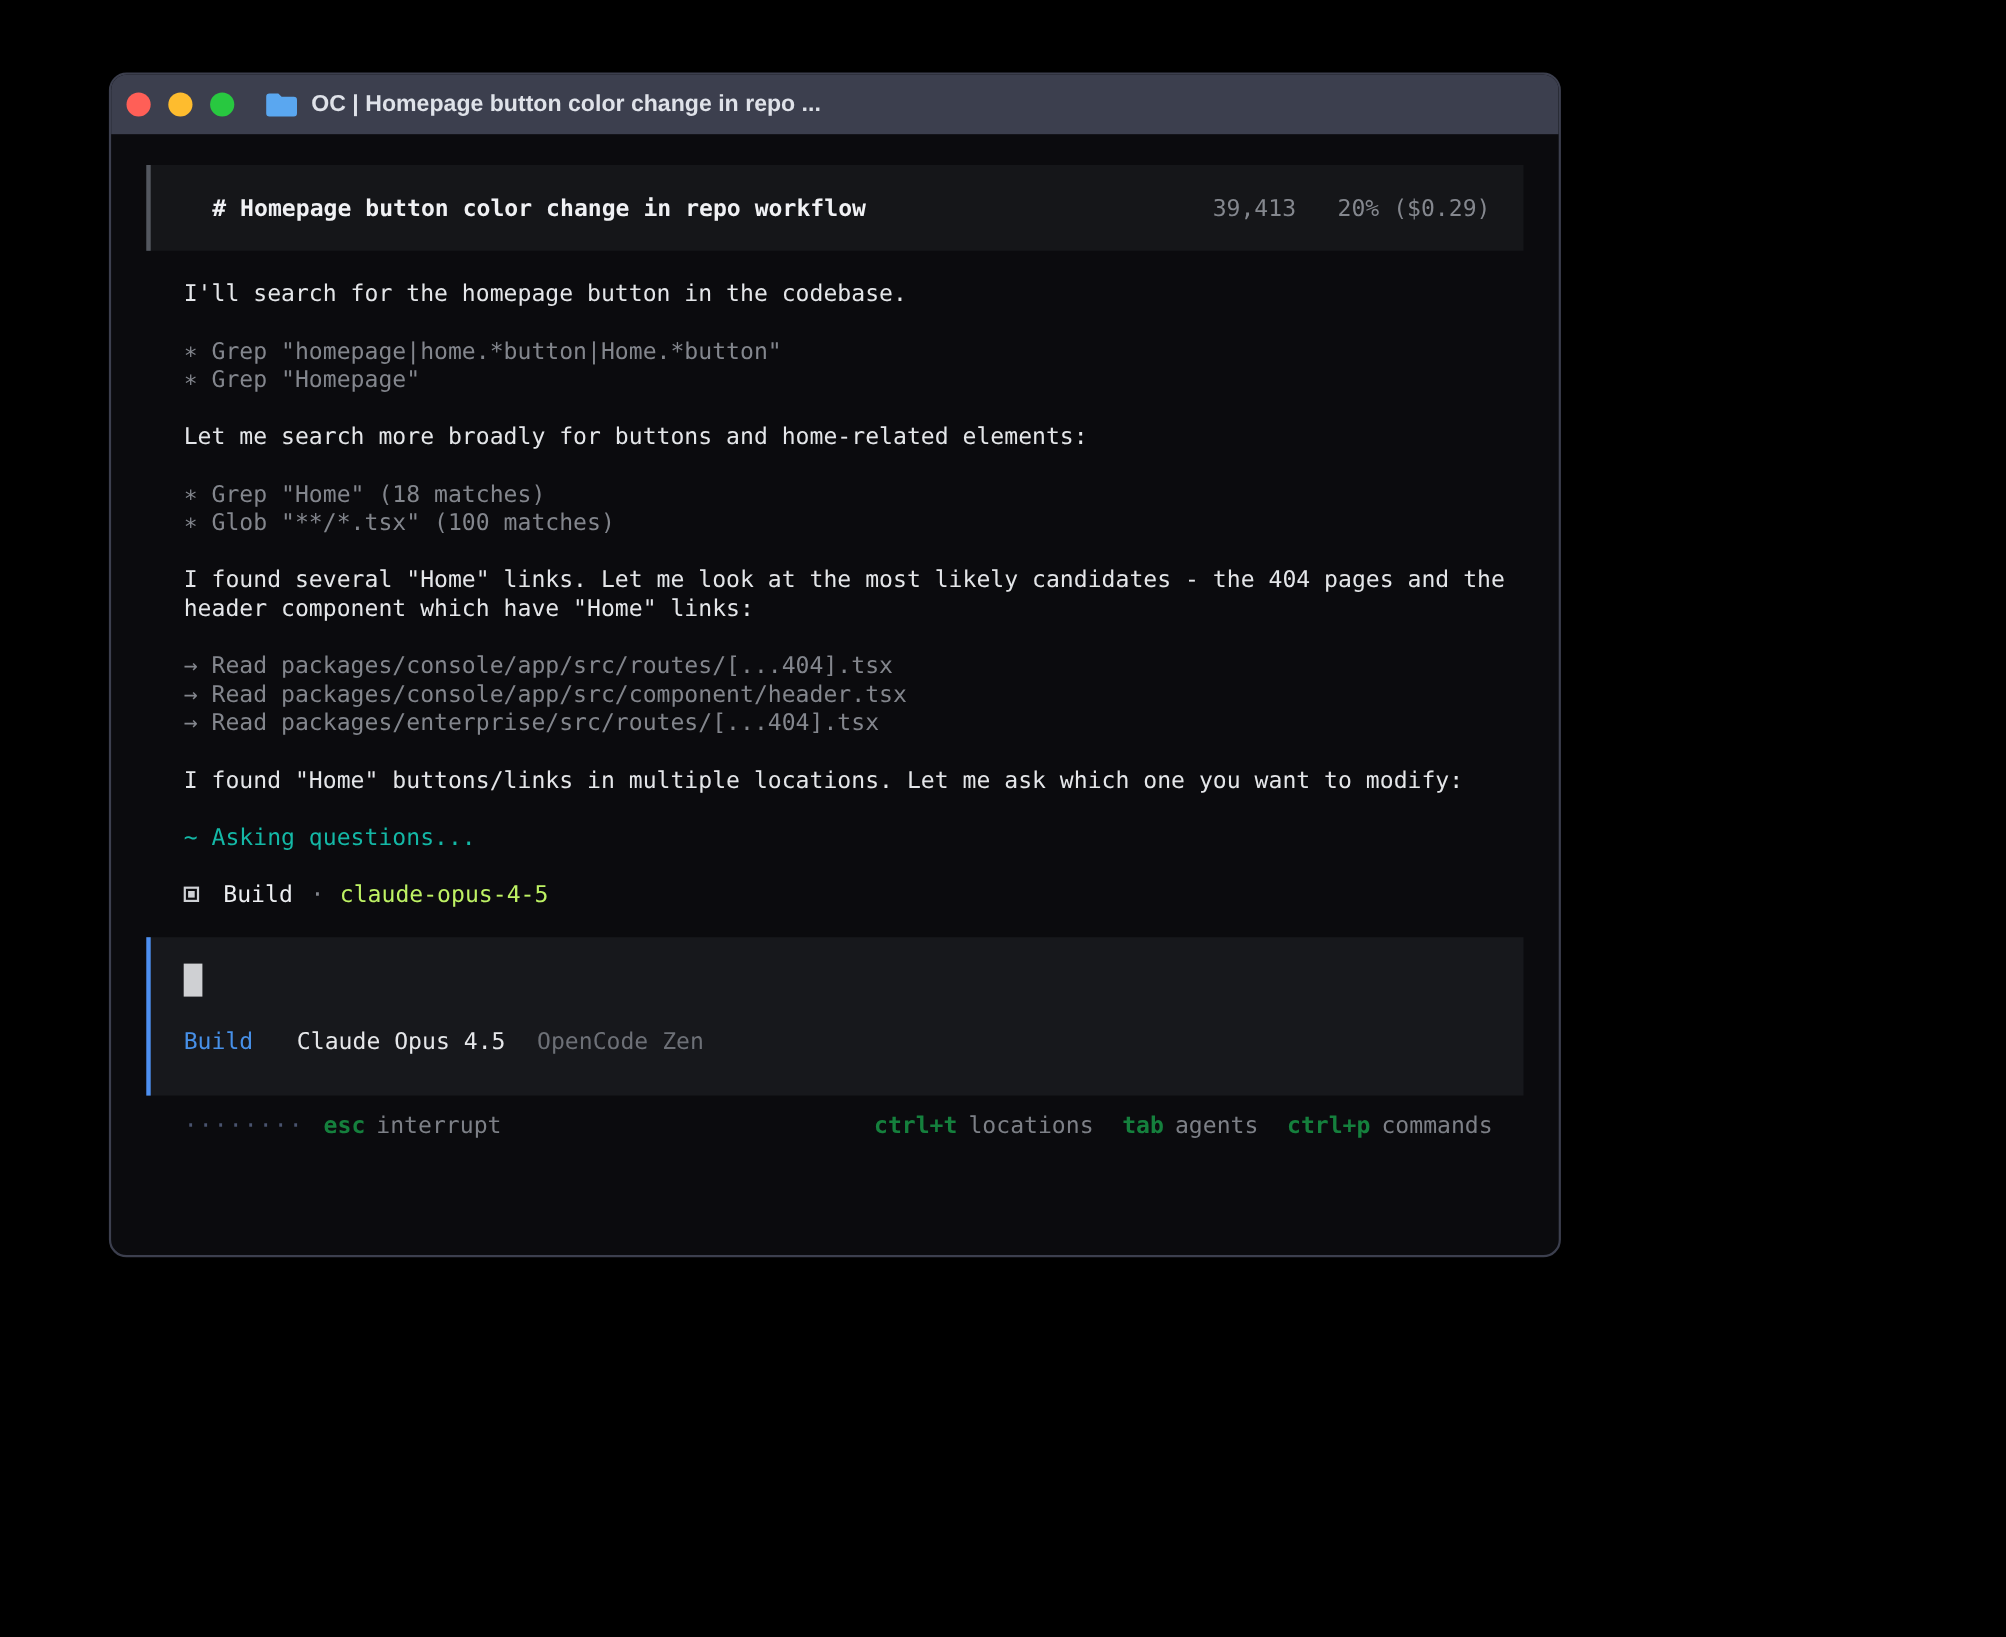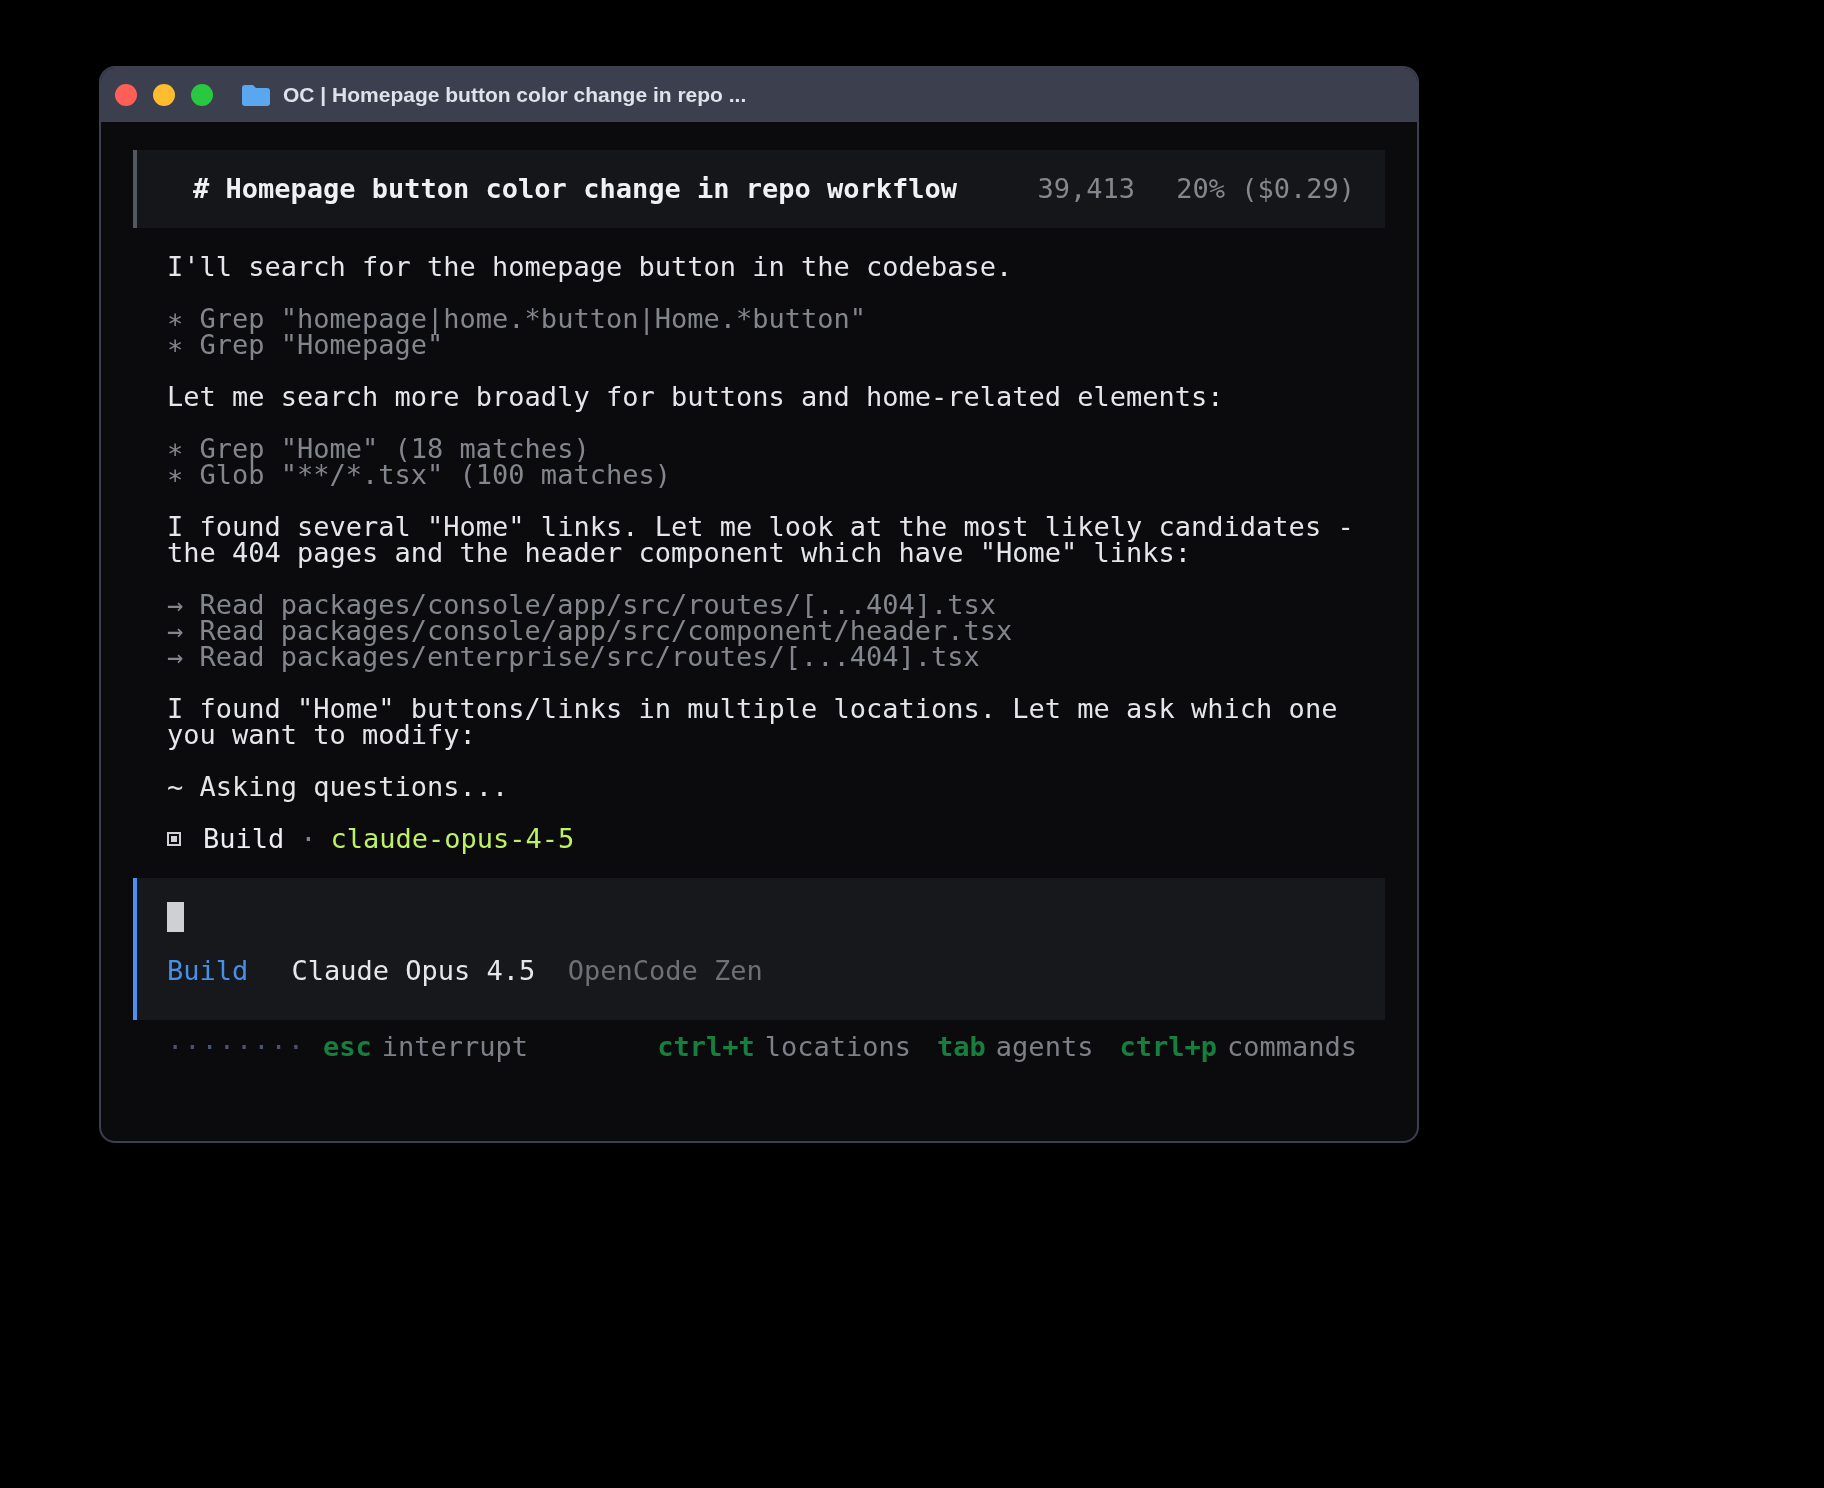--- a/index.html
+++ b/index.html
@@ -41,21 +41,21 @@
     margin-left: 12px;
     font-family: "Liberation Sans", sans-serif;
     font-weight: bold;
     font-size: 21px;
     color: #dfe2e9;
     white-space: nowrap;
   }
   
   .content {
     padding: 28px 32px 26px 32px;
-    font-size: 27px;
+    font-size: 21px;
     line-height: 26px;
     color: #e4e6e9;
   }
   .session-header {
     display: flex;
     justify-content: space-between;
     align-items: center;
     background: #151619;
     border-left: 4px solid #53575f;
     padding: 26px 30px 26px 56px;
@@ -69,21 +69,21 @@
     background: #1a1b20;
     border-left: 4px solid #4d8ff0;
     padding: 23px 30px;
     box-sizing: border-box;
     color: #e8e9ec;
   }
   .para { margin: 26px 0 26px 34px; }
   .para.wrap { max-width: 1298px; }
   .tools { margin: 26px 0 26px 34px; color: #83868d; }
   .tool-line { line-height: 26px; }
-  .status-line { margin: 26px 0 26px 34px; color: #e5e5e5; }
+  .status-line { margin: 26px 0 26px 34px; color: #14b8a6; }
   .agent-line {
     margin: 26px 0 26px 34px;
     display: flex;
     align-items: center;
   }
   .agent-box {
     width: 10px; height: 10px;
     border: 2px solid #cfd1d5;
     display: inline-flex;
     align-items: center;

